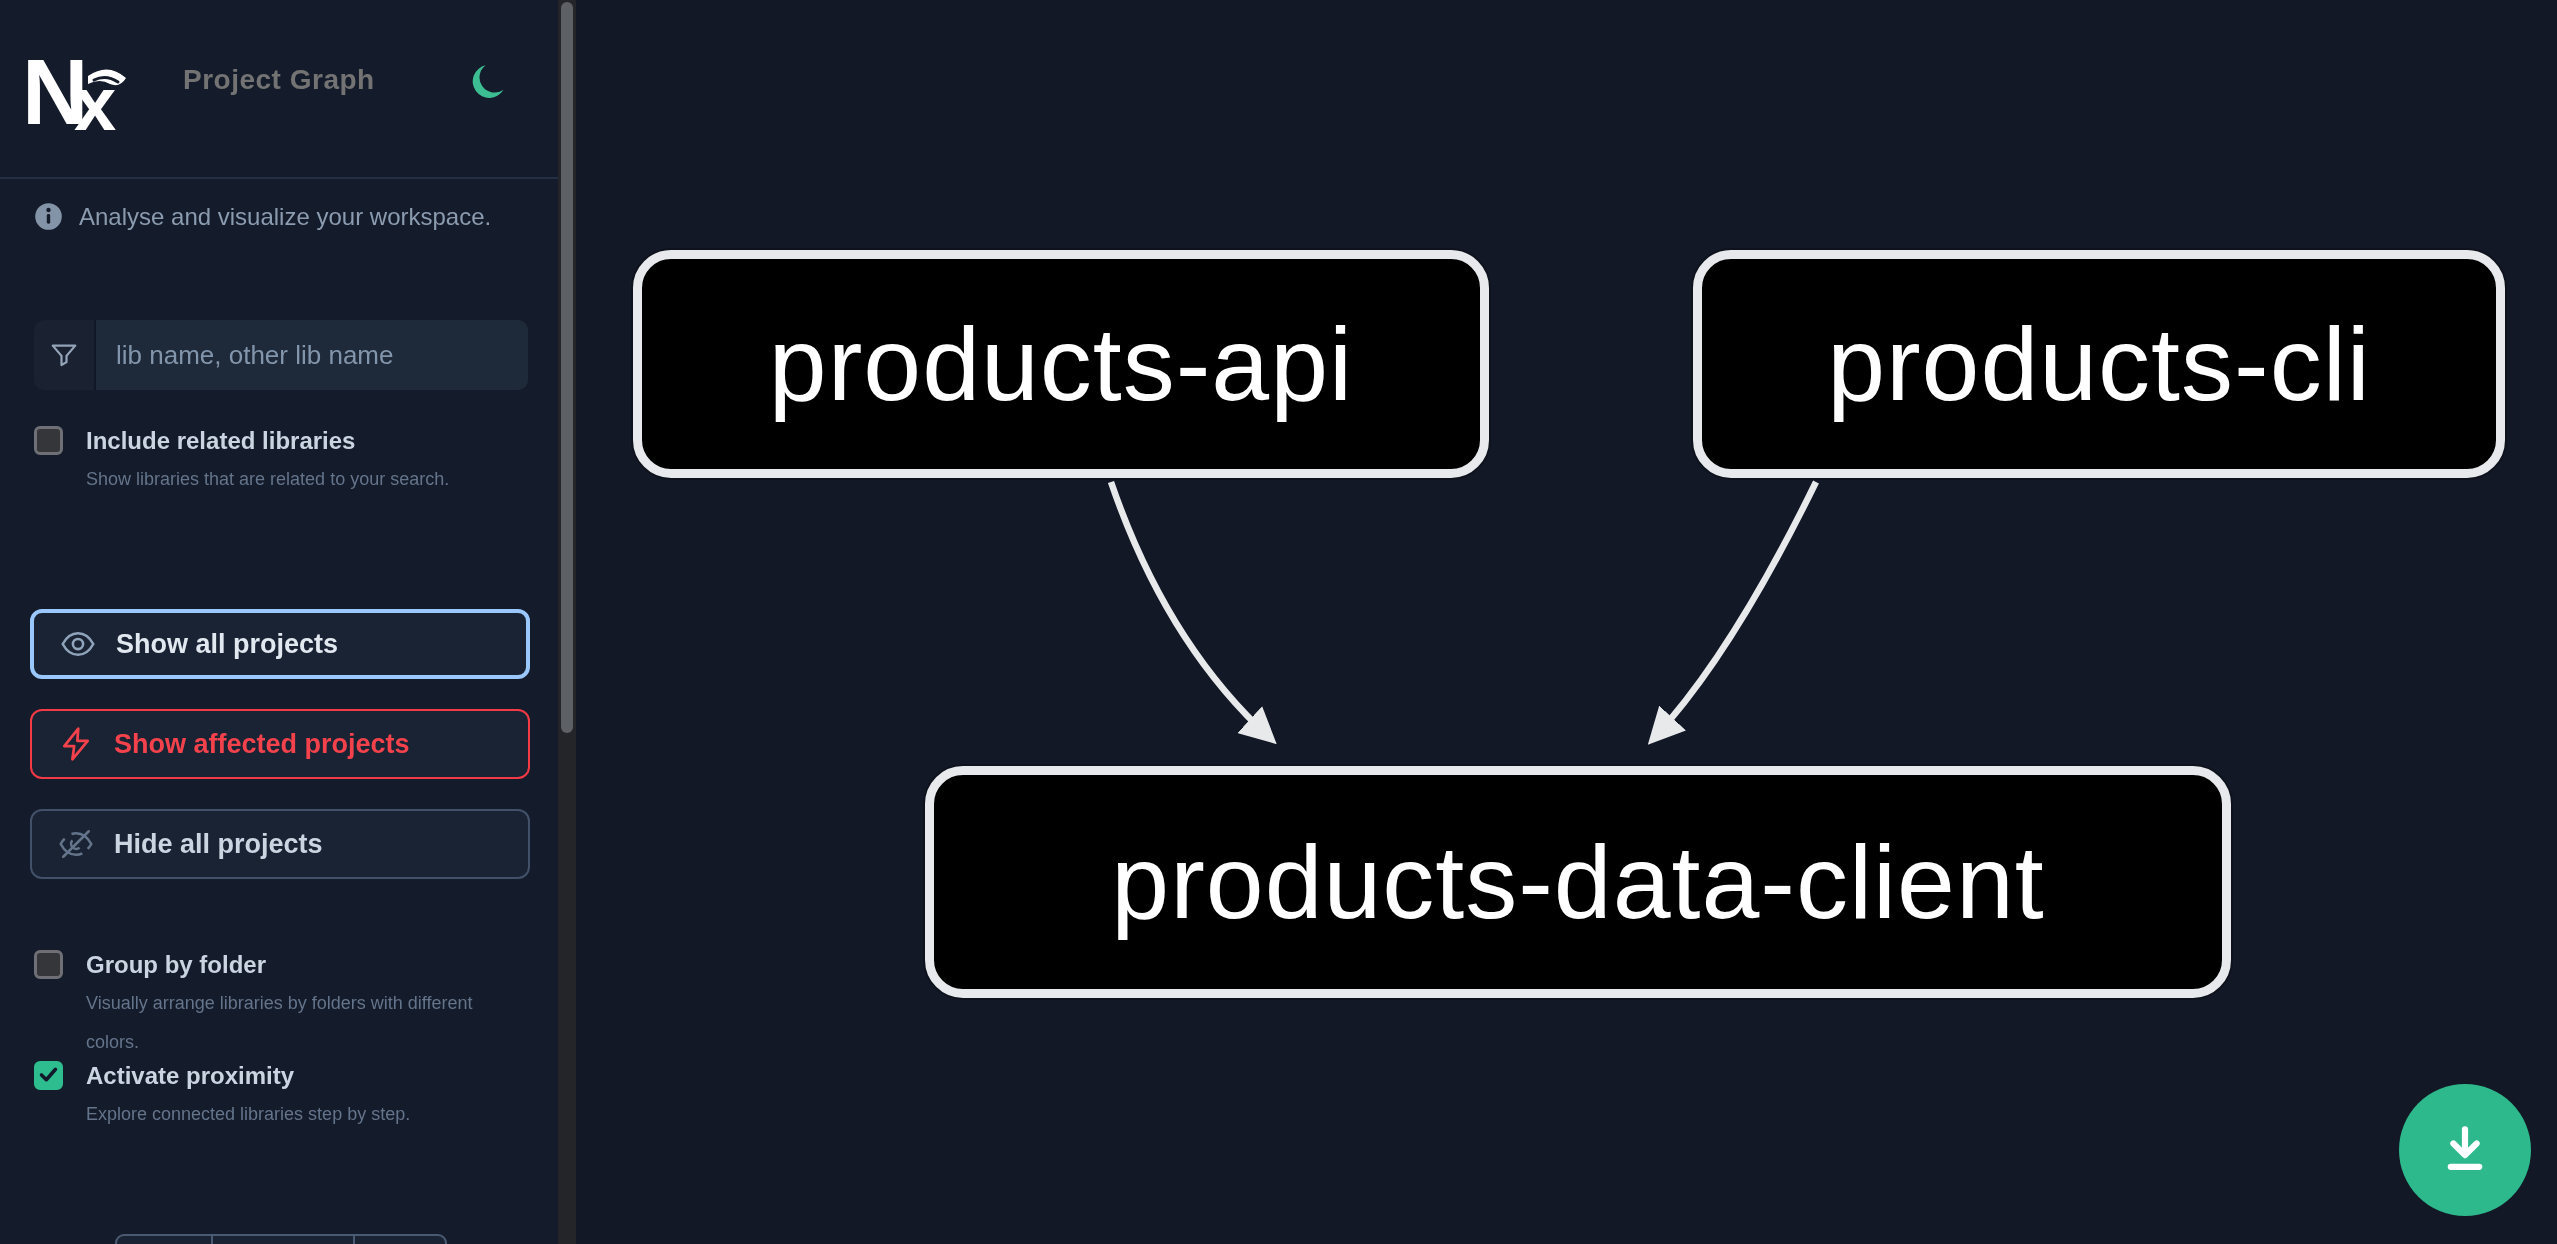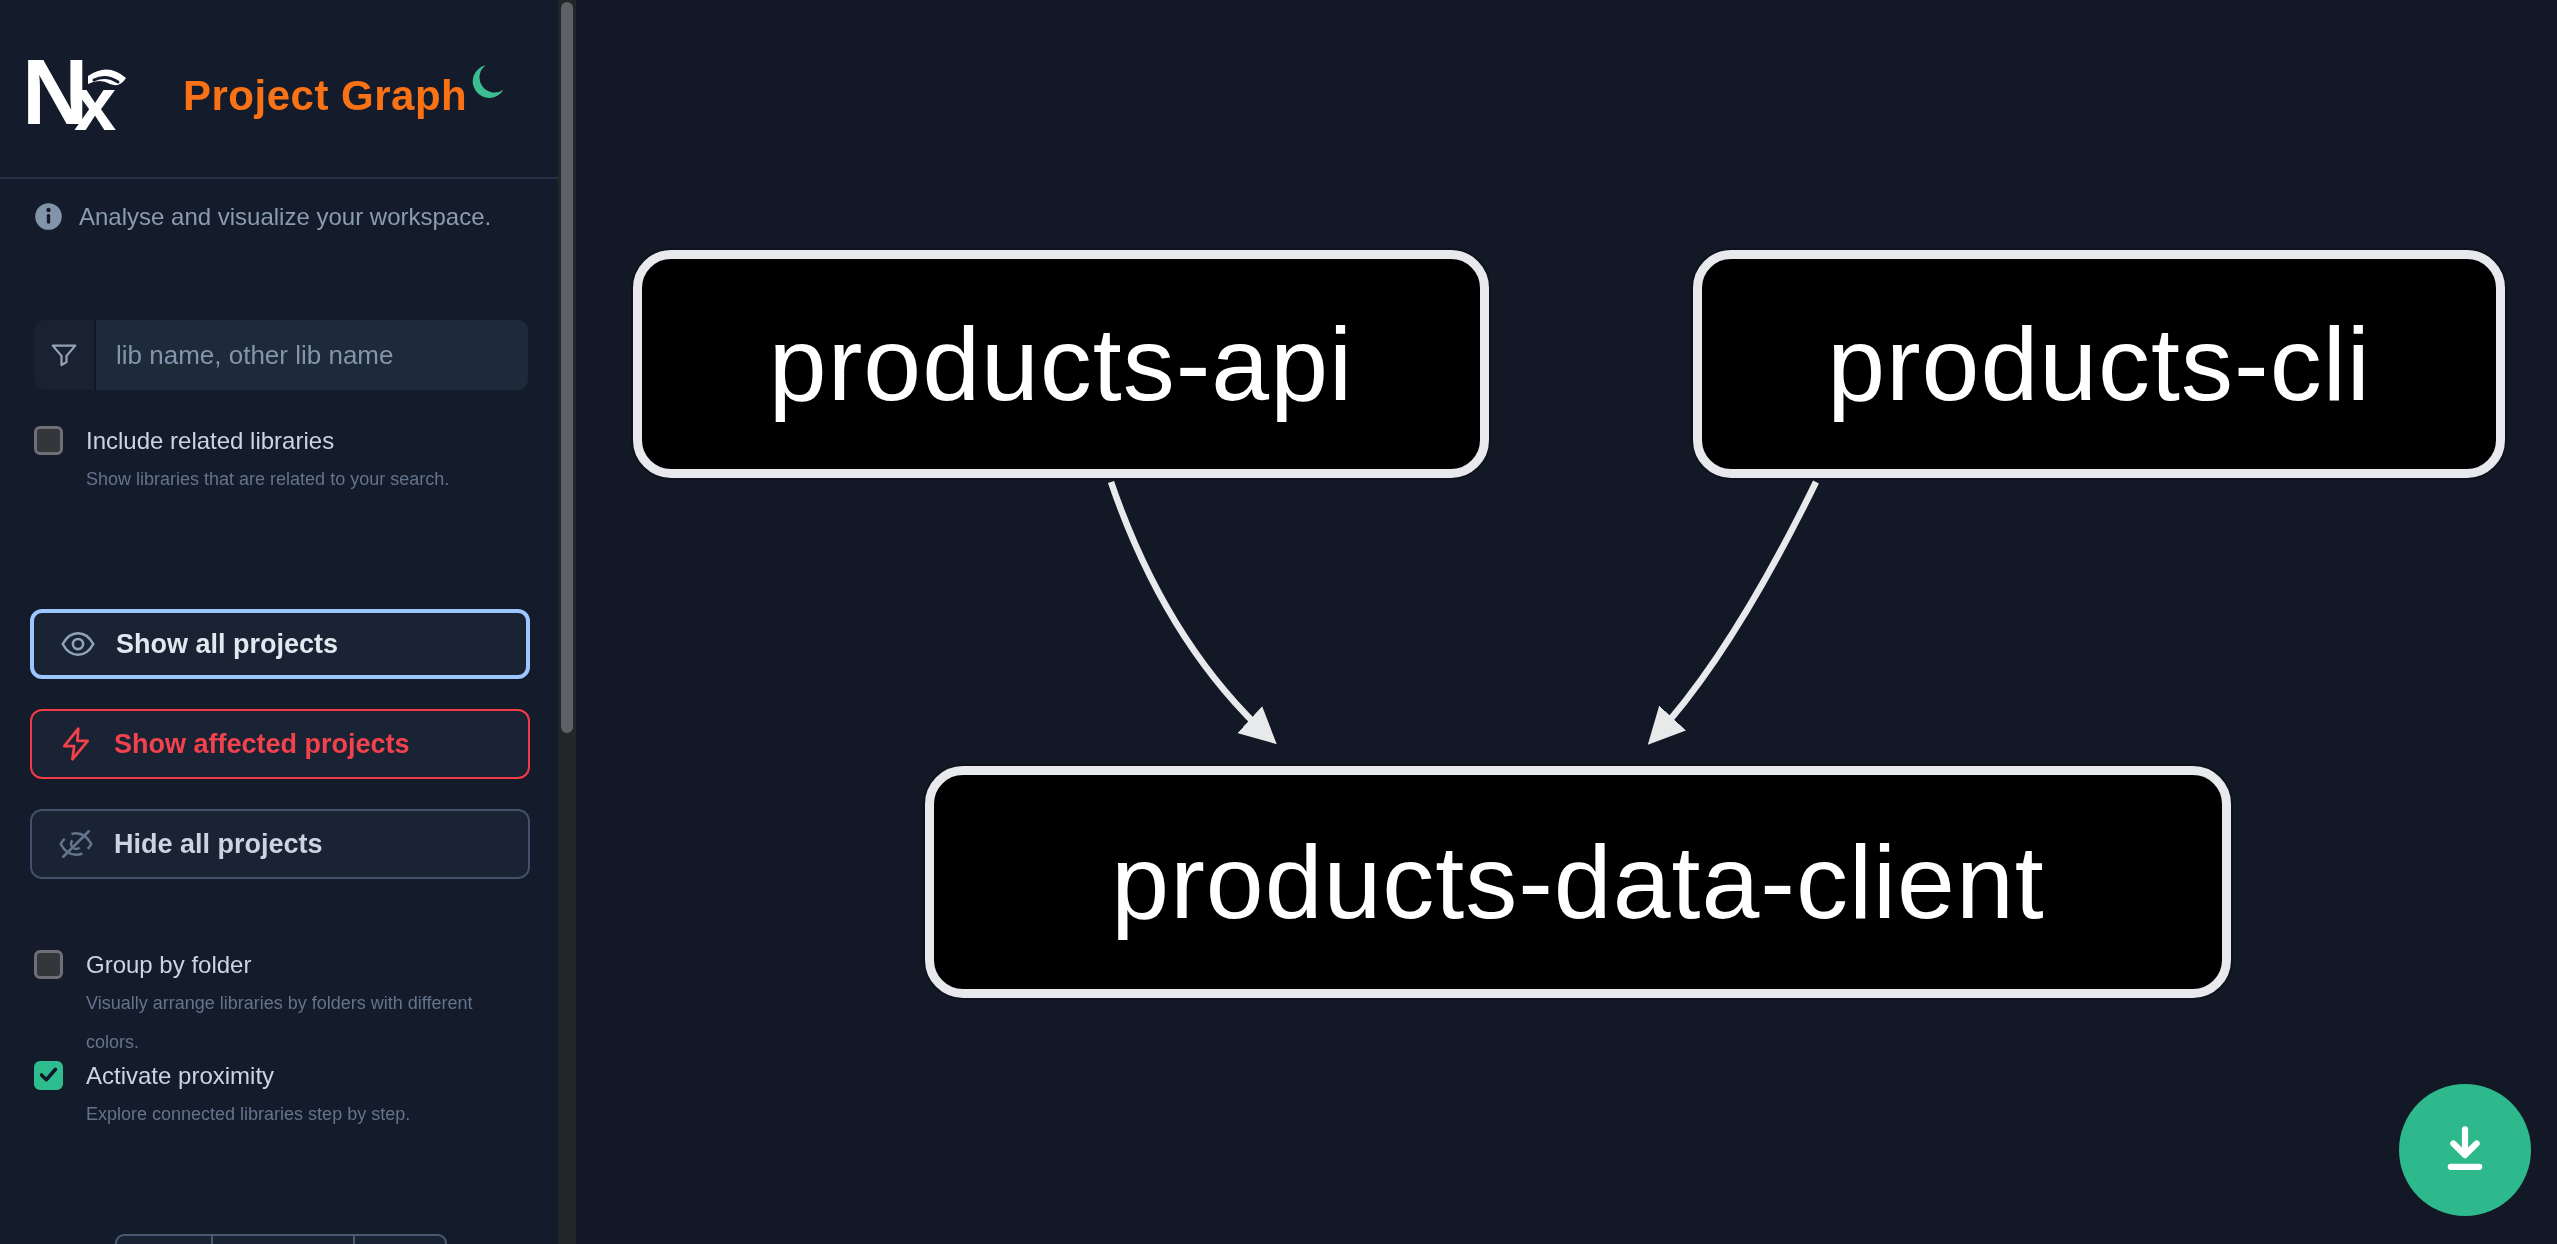--- a/index.html
+++ b/index.html
@@ -14,22 +14,22 @@
                background:#232529; }
   .scroll-thumb { position:absolute; left:3px; top:2px; width:12px; height:731px;
                   background:#5d6064; border-radius:7px; }
   .canvas { position:absolute; left:576px; top:0; width:1981px; height:1244px;
             background:#121826; }
 
   
   .hdr { position:absolute; left:0; top:0; width:558px; height:179px;
          border-bottom:2px solid #242f44; }
   .nx-logo { position:absolute; left:28px; top:48px; width:100px; height:88px; }
-  .app-title { position:absolute; left:183px; top:72px; font-size:42px; font-weight:700;
-               color:#f97316; letter-spacing:.5px; }
+  .app-title { position:absolute; left:183px; top:64px; font-size:28px; font-weight:700;
+               color:#737373; letter-spacing:.5px; }
   .moon-btn { position:absolute; left:466px; top:60px; width:48px; height:48px;
               background:none; border:none; cursor:pointer; }
 
   
   .info-row { position:absolute; left:34px; top:202px; display:flex; align-items:center; gap:16px; }
   .info-icon { width:29px; height:29px; flex:0 0 auto; }
   .info-text { font-size:24px; color:#8b9bb0; }
 
   
   .search { position:absolute; left:34px; top:320px; width:494px; height:70px;
@@ -41,21 +41,21 @@
                   font-size:26px; color:#cbd5e1; padding:0 20px; }
   .search-field::placeholder { color:#8295ab; }
 
   
   .cb-row { position:absolute; left:34px; width:480px; }
   .cb-box { position:absolute; left:0; top:2px; width:29px; height:29px; border-radius:6px;
             background:#35363a; border:3px solid #6f7076; cursor:pointer; }
   .cb-box.checked { background:#2dbd8e; border-color:#2dbd8e; }
   .cb-check { display:none; position:absolute; left:1px; top:0px; width:21px; height:21px; }
   .cb-box.checked .cb-check { display:block; }
-  .cb-label { display:block; margin-left:52px; font-size:24px; font-weight:400;
+  .cb-label { display:block; margin-left:52px; font-size:24px; font-weight:700;
               color:#cbd5e1; line-height:34px; cursor:pointer; }
   .cb-desc { display:block; margin-left:52px; max-width:412px; font-size:18px;
              color:#64748b; line-height:39px; margin-top:2px; }
 
   
   .side-btn { position:absolute; left:30px; width:500px; height:70px; border-radius:12px;
               background:#1a2333; display:flex; align-items:center; gap:20px;
               padding:16px 26px; cursor:pointer; font-family:"Liberation Sans",sans-serif; }
   .side-btn .b-icon { width:36px; height:36px; flex:0 0 auto; }
   .side-btn .b-label { font-size:27px; font-weight:600; color:#e2e8f0; }

